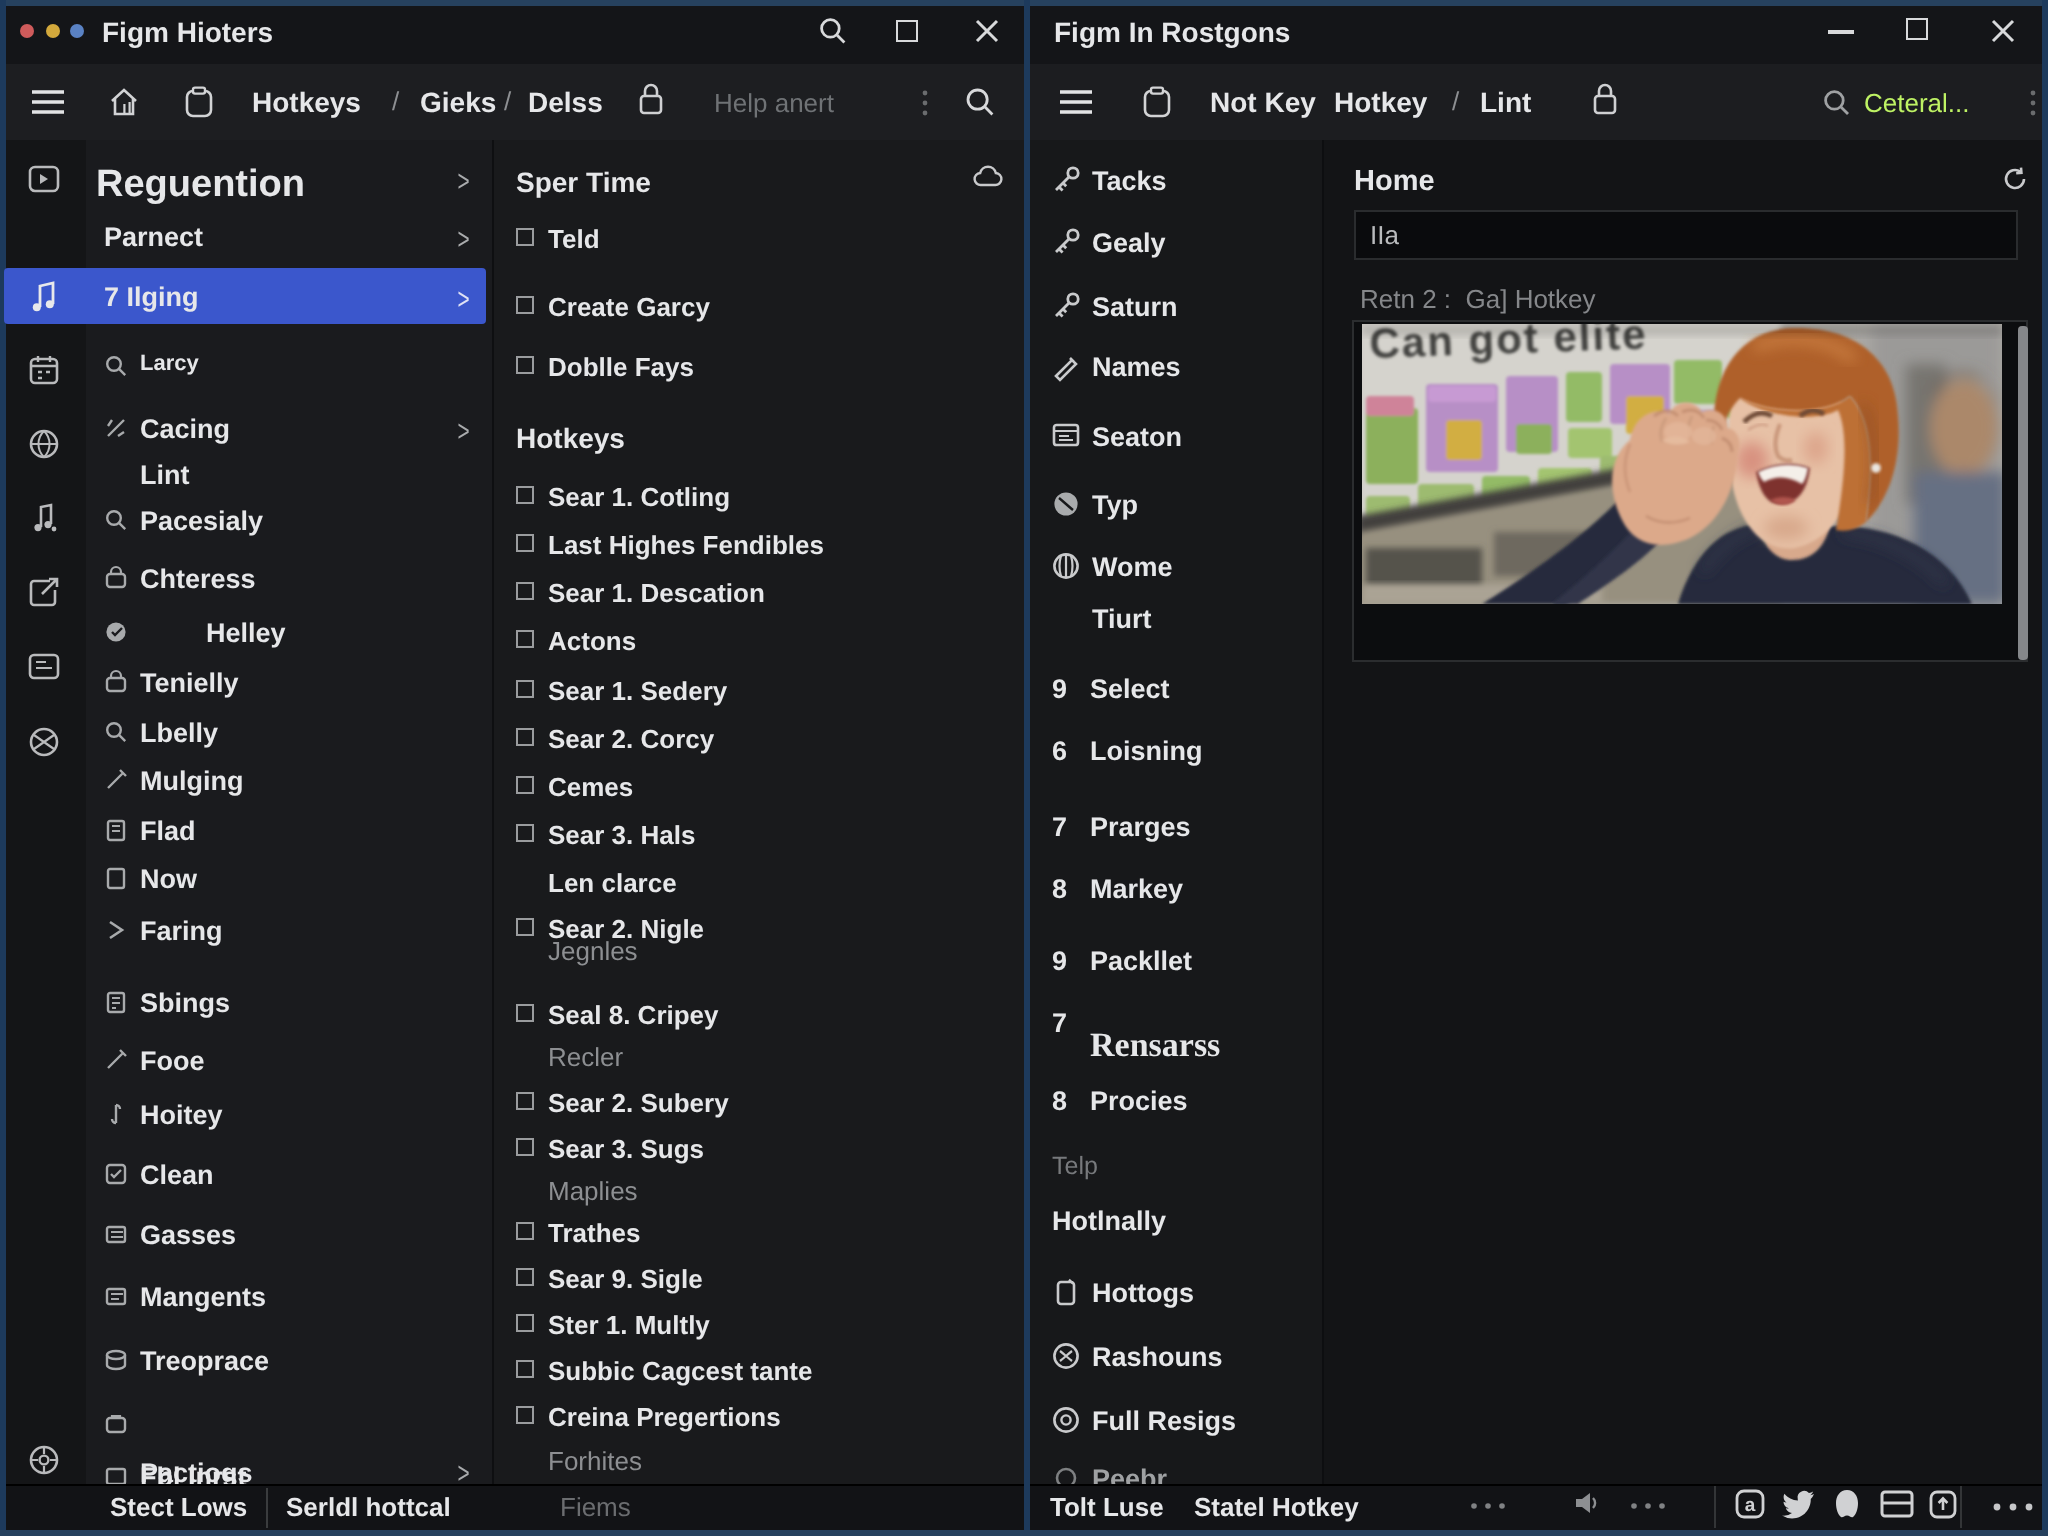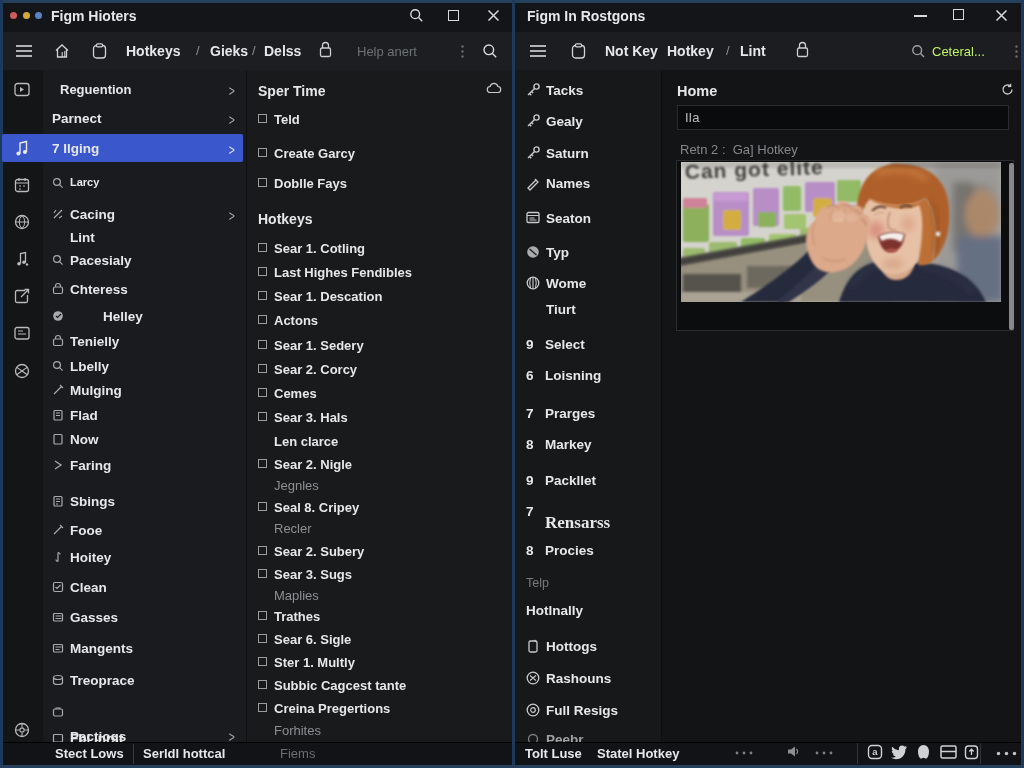--- a/index.html
+++ b/index.html
@@ -109,21 +109,21 @@
   <svg style="left:14px;top:363px;" width="16" height="16" viewBox="0 0 16 16">
       <circle cx="8" cy="8" r="6.5" fill="none" stroke="#b9babc" stroke-width="1.3"></circle>
       <path d="M3 4.5 c3 2 7 5 10 7 M13 4.5 c-3 2 -7 5 -10 7" fill="none" stroke="#b9babc" stroke-width="1.1"></path>
     </svg>
   <svg style="left:14px;top:722px;" width="16" height="16" viewBox="0 0 16 16">
       <circle cx="8" cy="8" r="6.5" fill="none" stroke="#b9babc" stroke-width="1.3"></circle>
       <circle cx="8" cy="8" r="2.2" fill="none" stroke="#b9babc" stroke-width="1.2"></circle>
       <path d="M8 1.5 V5 M8 11 v3.5 M1.5 8 H5 M11 8 h3.5" stroke="#b9babc" stroke-width="1.1"></path>
     </svg>
 
-  <div class="txt b" style="left:60px;top:82px;font-size:13px;">Reguention</div>
+  <div class="txt b" style="left:48px;top:82px;font-size:19px;">Reguention</div>
     <div class="chev" style="left:228px;top:83px;">&gt;</div>
   <div class="txt b" style="left:52px;top:111px;font-size:13.5px;">Parnect</div>
     <div class="chev" style="left:228px;top:112px;">&gt;</div>
   <div class="txt b" style="left:52px;top:141px;font-size:13.5px;">7 Ilging</div>
     <div class="chev" style="left:228px;top:142px;color:#dfe2f5;">&gt;</div>
   <div class="txt b" style="left:70px;top:176px;font-size:11px;">Larcy</div>
   <div class="txt b" style="left:70px;top:207px;font-size:13.5px;">Cacing</div>
     <div class="chev" style="left:228px;top:208px;">&gt;</div>
   <div class="txt b" style="left:70px;top:230px;font-size:13.5px;">Lint</div>
   <div class="txt b" style="left:70px;top:253px;font-size:13.5px;">Pacesialy</div>
@@ -249,33 +249,33 @@
     <div class="txt b" style="left:274px;top:338px;">Sear 1. Sedery</div>
   <div class="chk" style="left:258px;top:364px;"></div>
     <div class="txt b" style="left:274px;top:362px;">Sear 2. Corcy</div>
   <div class="chk" style="left:258px;top:388px;"></div>
     <div class="txt b" style="left:274px;top:386px;">Cemes</div>
   <div class="chk" style="left:258px;top:412px;"></div>
     <div class="txt b" style="left:274px;top:410px;">Sear 3. Hals</div>
   <div class="txt b" style="left:274px;top:434px;">Len clarce</div>
   <div class="chk" style="left:258px;top:459px;"></div>
     <div class="txt b" style="left:274px;top:457px;">Sear 2. Nigle</div>
-  <div class="txt grey" style="left:274px;top:478px;">Jegnles</div>
+  <div class="txt grey" style="left:274px;top:468px;">Jegnles</div>
   <div class="chk" style="left:258px;top:502px;"></div>
     <div class="txt b" style="left:274px;top:500px;">Seal 8. Cripey</div>
   <div class="txt grey" style="left:274px;top:521px;">Recler</div>
   <div class="chk" style="left:258px;top:546px;"></div>
     <div class="txt b" style="left:274px;top:544px;">Sear 2. Subery</div>
   <div class="chk" style="left:258px;top:569px;"></div>
     <div class="txt b" style="left:274px;top:567px;">Sear 3. Sugs</div>
   <div class="txt grey" style="left:274px;top:588px;">Maplies</div>
   <div class="chk" style="left:258px;top:611px;"></div>
     <div class="txt b" style="left:274px;top:609px;">Trathes</div>
   <div class="chk" style="left:258px;top:634px;"></div>
-    <div class="txt b" style="left:274px;top:632px;">Sear 6. Sigle</div>
+    <div class="txt b" style="left:274px;top:632px;">Sear 9. Sigle</div>
   <div class="chk" style="left:258px;top:657px;"></div>
     <div class="txt b" style="left:274px;top:655px;">Ster 1. Multly</div>
   <div class="chk" style="left:258px;top:680px;"></div>
     <div class="txt b" style="left:274px;top:678px;">Subbic Cagcest tante</div>
   <div class="chk" style="left:258px;top:703px;"></div>
     <div class="txt b" style="left:274px;top:701px;">Creina Pregertions</div>
   <div class="txt grey" style="left:274px;top:723px;">Forhites</div>
 
   <div class="abs" style="left:3px;top:742px;width:509px;height:23px;background:#121316;border-top:1px solid #000;"></div>
   <div class="txt b" style="left:55px;top:746px;font-size:13px;">Stect Lows</div>

